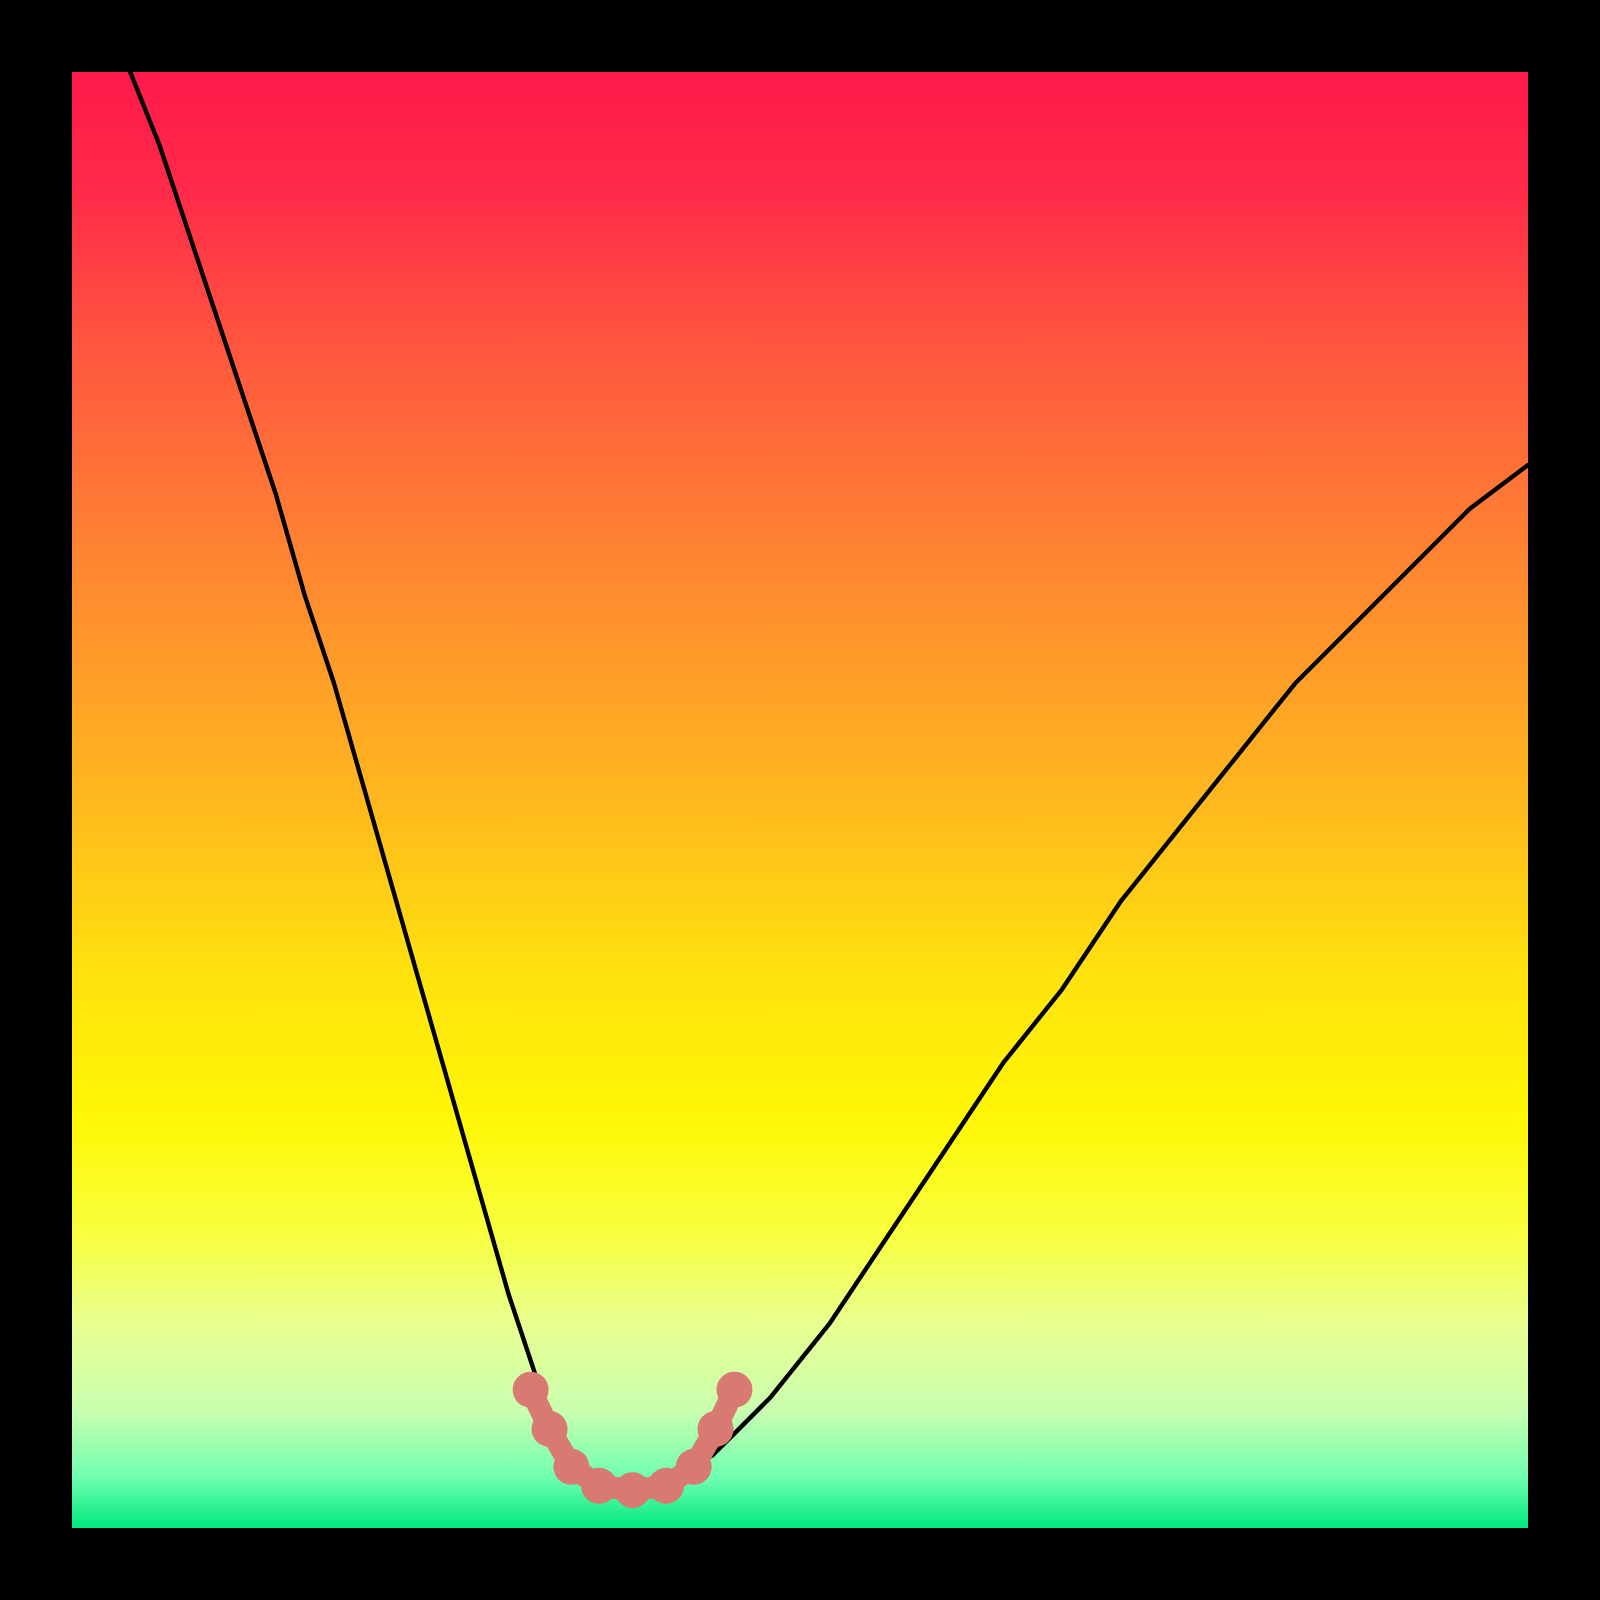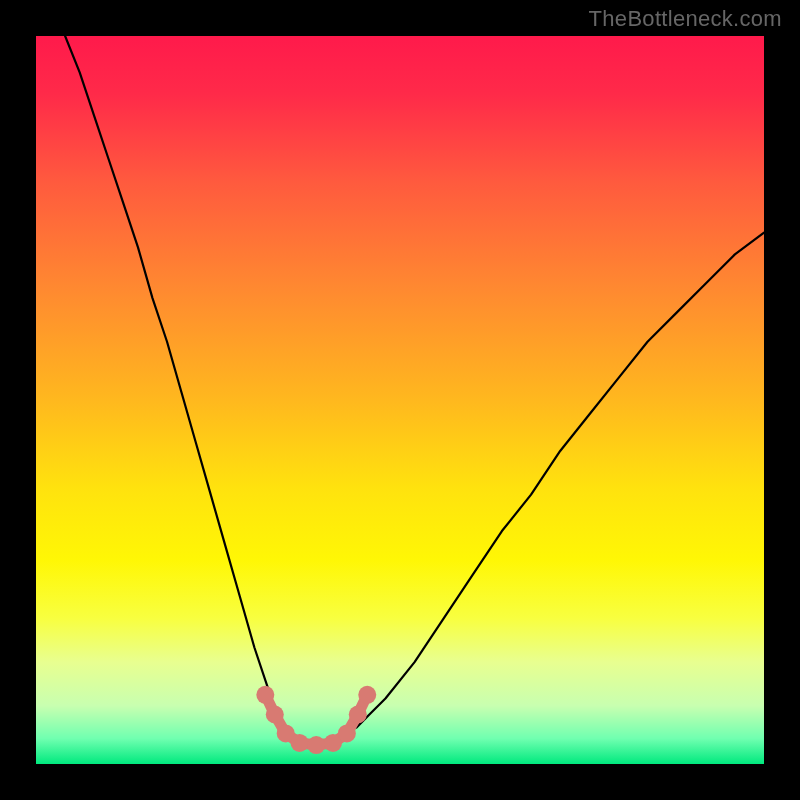--- a/index.html
+++ b/index.html
@@ -35,21 +35,20 @@
     font-size: 22px;
     font-weight: 500;
     letter-spacing: 0.3px;
   }
   svg { display: block; }
 </style>
 </head>
 <body>
 
 <div class="frame">
-  <div class="watermark">TheBottleneck.com</div>
   <div class="plot-area">
     <svg id="chart-svg" width="728" height="728" viewBox="0 0 728 728">
         <defs>
           <linearGradient id="bg" x1="0" y1="0" x2="0" y2="1">
             <stop offset="0" stop-color="#ff1a4b"></stop>
             <stop offset="0.08" stop-color="#ff2a49"></stop>
             <stop offset="0.2" stop-color="#ff5a3e"></stop>
             <stop offset="0.35" stop-color="#ff8a30"></stop>
             <stop offset="0.5" stop-color="#ffb81e"></stop>
             <stop offset="0.62" stop-color="#ffe20e"></stop>

